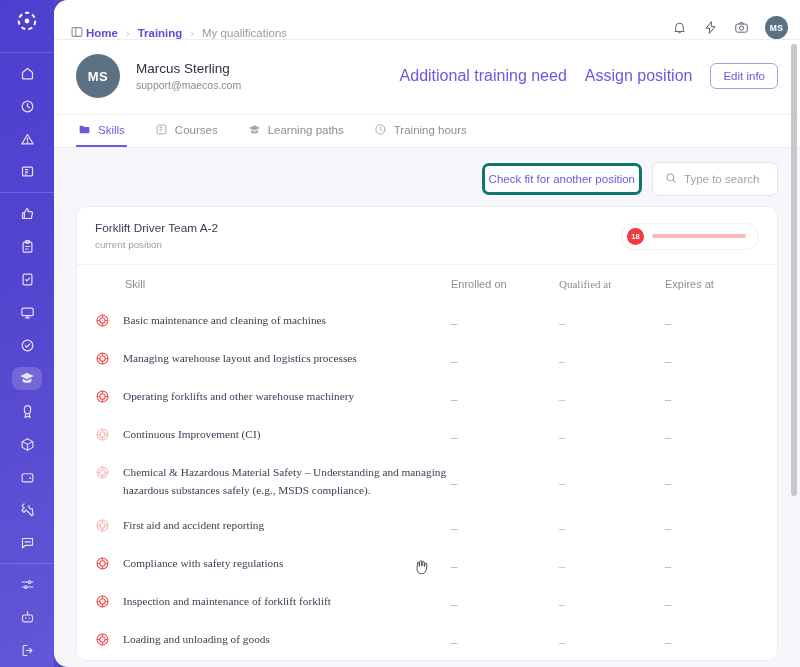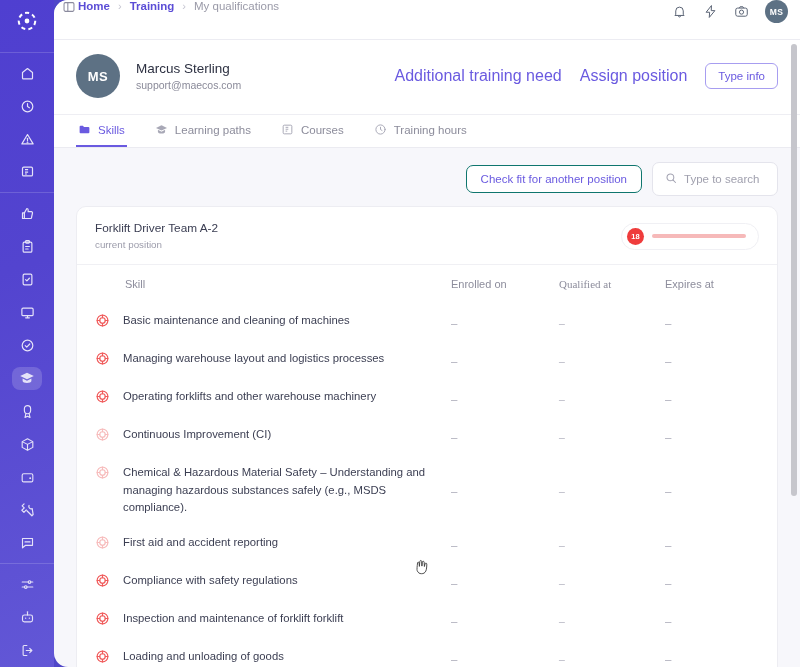--- a/index.html
+++ b/index.html
@@ -35,22 +35,22 @@
   
   .main {
     flex: 1; height: 667px; background: #f7f7fb;
     border-top-left-radius: 14px; border-bottom-left-radius: 14px;
     display: flex; flex-direction: column; overflow: hidden;
     position: relative;
   }
 
   
   .topbar {
-    height: 40px; background: #ffffff; display: flex; align-items: flex-start;
-    padding: 0 12px 0 8px; flex: 0 0 40px;
+    height: 40px; background: #ffffff; display: flex; align-items: flex-end;
+    padding: 0 12px 0 16px; flex: 0 0 40px;
     border-top-left-radius: 14px;
     border-bottom: 1px solid #ececf2;
   }
   .crumbs { display: flex; align-items: center; gap: 8px; font-size: 11.5px; }
   .crumb-home { color: #5b4dd6; font-weight: 700; }
   .crumb-link { color: #5b4dd6; font-weight: 700; }
   .crumb-cur { color: #9a9aa8; }
   .crumb-sep { color: #c4c4d0; font-size: 11px; }
   .panel-icon { color: #8b8b9e; display:flex; align-items:center; margin-right:2px; }
   .top-right { margin-left: auto; display: flex; align-items: center; gap: 16px; }
@@ -99,21 +99,21 @@
   .tab .ti { display: flex; align-items: center; color: #a8a8b6; }
   .tab.active .ti { color: #6a5ae0; }
 
   
   .toolbar {
     display: flex; align-items: center; justify-content: flex-end; gap: 10px;
     padding: 14px 22px 10px 22px; flex: 0 0 auto;
   }
   .ghost-btn {
     font-size: 11.5px; color: #6a5ae0; background: #fff;
-    border: 1px solid #0f766e; border-radius: 7px; padding: 7px 14px;
+    border: 3px solid #0f766e; border-radius: 7px; padding: 7px 4px;
     cursor: pointer; font-family: inherit;
   }
   .search-box {
     display: flex; align-items: center; gap: 7px;
     background: #fff; border: 1px solid #e4e4ec; border-radius: 7px;
     padding: 7px 12px; width: 126px;
   }
   .search-box svg { color: #a3a3b2; flex: 0 0 auto; }
   .search-box input {
     border: none; outline: none; font-size: 11.5px; color: #33364a;
@@ -146,21 +146,21 @@
 
   
   table { width: 100%; border-collapse: collapse; }
   thead th {
     font-size: 11px; color: #8d8d9c; font-weight: 400; text-align: left;
     padding: 13px 0 13px 0;
   }
   thead th.c-skill { padding-left: 48px; }
   tbody td { padding: 9px 0; vertical-align: middle; }
   tbody td.c-skill { padding-left: 18px; }
-  .skill-cell { display: flex; align-items: flex-start; gap: 12px; }
+  .skill-cell { display: flex; align-items: flex-start; gap: 12px; font-family: Liberation Serif, serif; }
   .sk-ico { flex: 0 0 16px; margin-top: 1px; color: #f05a5a; }
   .sk-ico.faded { color: #f7bcbc; }
   .sk-text { font-size: 11.3px; color: #3b3e52; line-height: 1.52; max-width: 330px; }
   .dash { font-size: 11.5px; color: #a9a9b7; }
   .c-enrolled { width: 108px; }
   .c-qualified { width: 106px; font-family: Liberation Serif, serif; }
   .c-expires { width: 112px; }
 
   
   .cursor { position: absolute; left: 360px; top: 353px; pointer-events: none; }
@@ -343,49 +343,49 @@
 
   <section class="profile">
     <div class="avatar-lg">MS</div>
     <div class="pname">
       <div class="n">Marcus Sterling</div>
       <div class="e">support@maecos.com</div>
     </div>
     <div class="pacts">
       <button class="link-btn">Additional training need</button>
       <button class="link-btn">Assign position</button>
-      <button class="outline-btn">Type info</button>
+      <button class="outline-btn">Edit info</button>
     </div>
   </section>
 
   <nav class="tabs">
     <div class="tab active">
       <span class="ti">
         <svg width="13" height="13" viewBox="0 0 24 24" fill="currentColor">
             <path d="M3 6.8A1.8 1.8 0 0 1 4.8 5h4.4l1.8 2.2h8.2A1.8 1.8 0 0 1 21 9v8.2a1.8 1.8 0 0 1-1.8 1.8H4.8A1.8 1.8 0 0 1 3 17.2z"></path>
           </svg>
       </span>
       <span>Skills</span>
     </div>
     <div class="tab">
       <span class="ti">
-        <svg width="13" height="13" viewBox="0 0 24 24" fill="currentColor">
-            <path d="M12 4 1.8 9 12 14l10.2-5zM5.4 12.6v4c0 1.6 3 3 6.6 3s6.6-1.4 6.6-3v-4L12 16z"></path>
-          </svg>
-      </span>
-      <span>Learning paths</span>
-    </div>
-    <div class="tab">
-      <span class="ti">
         <svg width="13" height="13" viewBox="0 0 24 24" fill="none" stroke="currentColor" stroke-width="1.8" stroke-linejoin="round">
             <rect x="4" y="4" width="16" height="16" rx="2"></rect>
             <path d="M8.5 8h5M8.5 11.5h5M8.5 15h3"></path>
           </svg>
       </span>
       <span>Courses</span>
+    </div>
+    <div class="tab">
+      <span class="ti">
+        <svg width="13" height="13" viewBox="0 0 24 24" fill="currentColor">
+            <path d="M12 4 1.8 9 12 14l10.2-5zM5.4 12.6v4c0 1.6 3 3 6.6 3s6.6-1.4 6.6-3v-4L12 16z"></path>
+          </svg>
+      </span>
+      <span>Learning paths</span>
     </div>
     <div class="tab">
       <span class="ti">
         <svg width="13" height="13" viewBox="0 0 24 24" fill="none" stroke="currentColor" stroke-width="1.8" stroke-linecap="round">
             <circle cx="12" cy="12" r="8.5"></circle>
             <path d="M12 7.8V12l2.8 1.8"></path>
           </svg>
       </span>
       <span>Training hours</span>
     </div>

